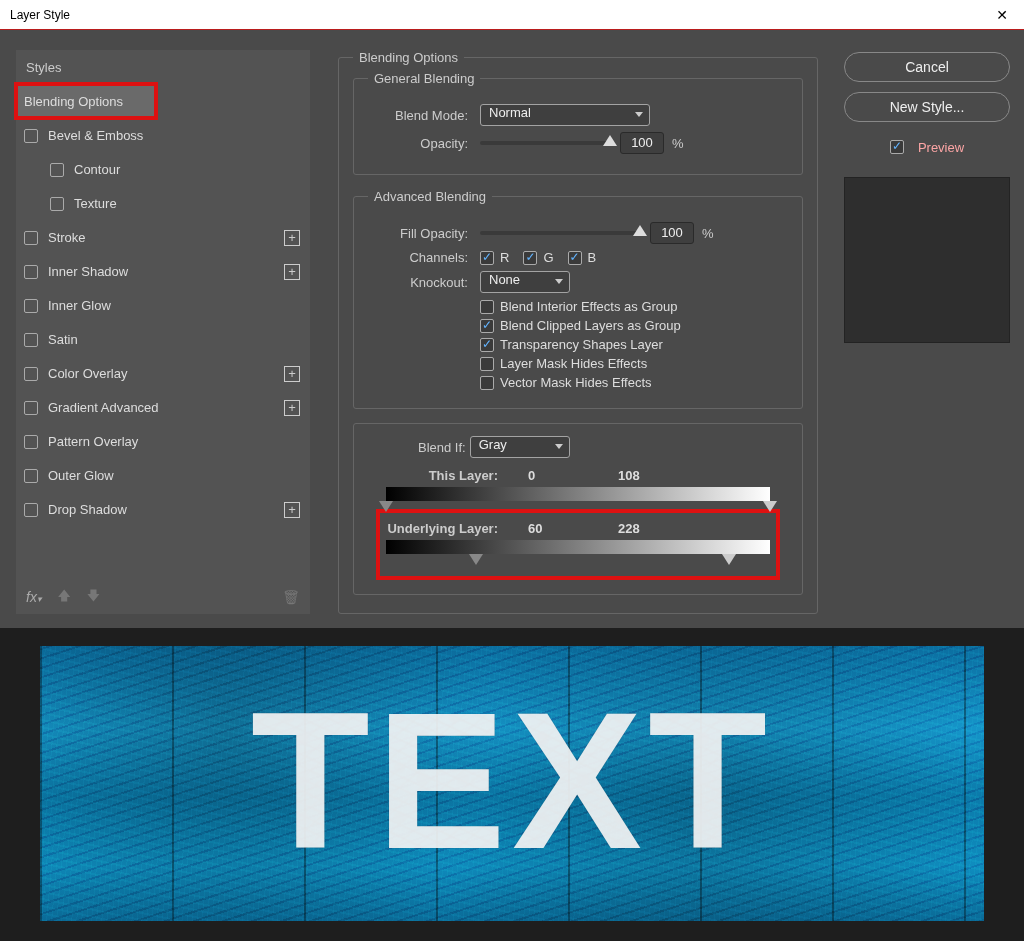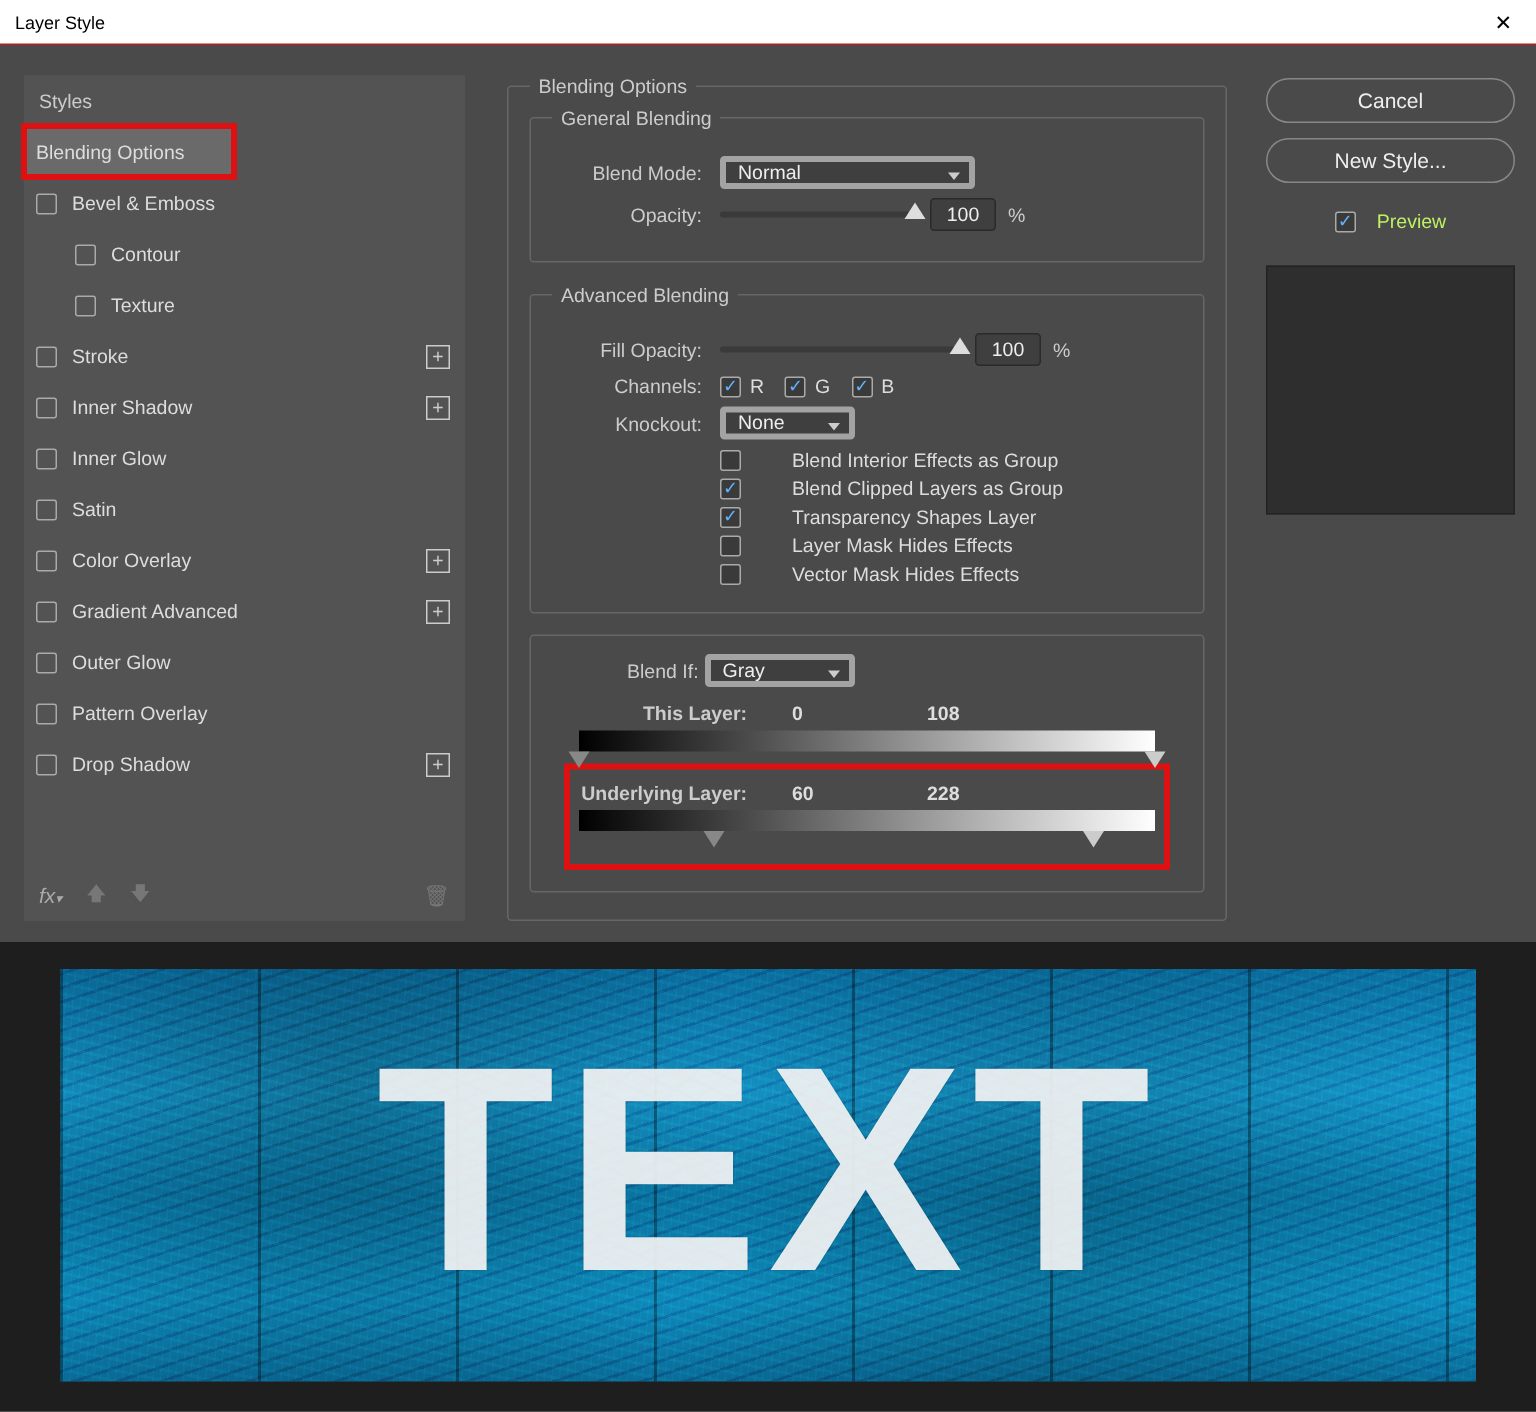--- a/index.html
+++ b/index.html
@@ -117,26 +117,26 @@
   .row { display: flex; align-items: center; margin: 6px 0; }
   .lbl-r {
     width: 100px;
     text-align: right;
     color: #ccc;
     margin-right: 12px;
     font-size: 13px;
   }
   .select {
     background: #3f3f3f;
-    border: 4px solid #a3a3a3;
+    border: 1px solid #a3a3a3;
     color: #eee;
     height: 22px;
     border-radius: 3px;
     display: flex;
-    align-items: flex-end;
+    align-items: flex-start;
     padding: 0 20px 0 8px;
     position: relative;
     font-size: 13px;
     cursor: pointer;
   }
   .select .caret {
     position: absolute; right: 6px; top: 7px;
     width: 0; height: 0;
     border-left: 4px solid transparent;
     border-right: 4px solid transparent;
@@ -181,21 +181,21 @@
   }
   .chk-inline.checked::after {
     content: "✓";
     position: absolute;
     color: #63b4ff;
     font-size: 12px;
     left: 1px; top: -2px;
   }
   .ch-label { color: #ddd; margin-right: 14px; font-size: 13px; }
   .adv-list { margin-left: 112px; }
-  .adv-list .row { margin: 4px 0; gap: 28px; }
+  .adv-list .row { margin: 4px 0; }
 
   
   .bi-row { display: flex; align-items: center; justify-content: center; gap: 4px; margin-bottom: 10px; }
   .bi-label { color: #ccc; font-size: 13px; }
   .bi-values { display: flex; align-items: center; margin: 4px 0 0 0; font-weight: bold; }
   .bi-values .name { width: 130px; text-align: right; color: #ccc; margin-right: 30px; font-size: 13px; }
   .bi-values .v1 { width: 90px; text-align: left; color: #ddd; }
   .bi-values .v2 { color: #ddd; }
   .gradient-bar {
     height: 14px;
@@ -236,21 +236,21 @@
     border-radius: 15px;
     background: #4a4a4a;
     color: #eee;
     font-size: 14px;
     display: flex;
     align-items: center;
     justify-content: center;
     cursor: pointer;
   }
   .btn.primary { border-color: #bbb; }
-  .preview-row { display: flex; align-items: flex-end; justify-content: center; gap: 8px; margin-top: 8px; color: #bef264; }
+  .preview-row { display: flex; align-items: flex-start; justify-content: center; gap: 8px; margin-top: 8px; color: #fca5a5; }
   .preview-swatch {
     margin-top: 12px;
     width: 166px; height: 166px;
     background: #2e2e2e;
     border: 1px solid #232323;
   }
 
   
   .canvas-area {
     background: #1e1e1e;
@@ -349,25 +349,25 @@
       <span>Color Overlay</span>
       <span class="plus-box">+</span>
     </div>
     <div class="style-item">
       <span class="chk"></span>
       <span>Gradient Advanced</span>
       <span class="plus-box">+</span>
     </div>
     <div class="style-item">
       <span class="chk"></span>
+      <span>Pattern Overlay</span>
+    </div>
+    <div class="style-item">
+      <span class="chk"></span>
       <span>Outer Glow</span>
-    </div>
-    <div class="style-item">
-      <span class="chk"></span>
-      <span>Pattern Overlay</span>
     </div>
     <div class="style-item">
       <span class="chk"></span>
       <span>Drop Shadow</span>
       <span class="plus-box">+</span>
     </div>
 
     <div class="left-footer">
       <span class="fx">fx<span style="font-size:9px">▾</span></span>
       <span class="arrow">🡅</span>

